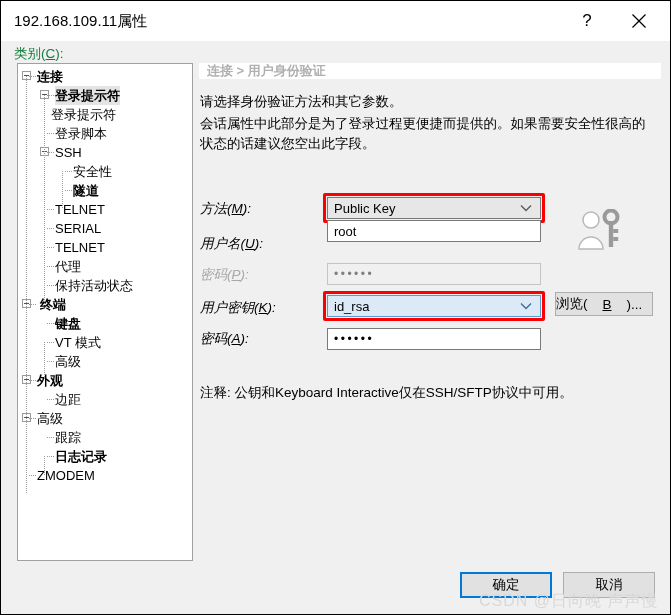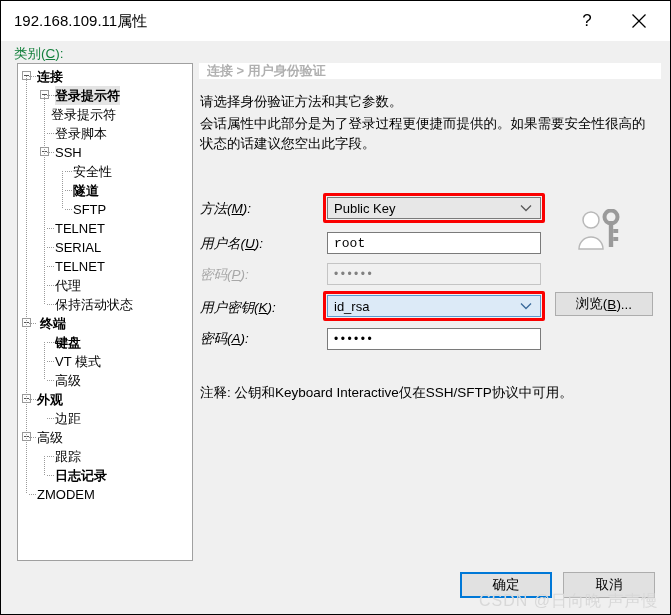--- a/index.html
+++ b/index.html
@@ -163,21 +163,21 @@
   #key-icon {
     position: absolute; left: 576px; top: 208px;
     width: 46px; height: 42px;
   }
   #browse-button {
     position: absolute; left: 554px; top: 291px;
     width: 98px; height: 24px;
     background: #e1e1e1;
     border: 1px solid #adadad;
     font-size: 13.5px; color: #000000;
-    display: flex; align-items: center; justify-content: center;
+    display: flex; align-items: center; justify-content: flex-start; gap: 15px;
   }
   #note {
     position: absolute; left: 199px; top: 383px;
     font-size: 13.5px; color: #000000;
   }
 
   
   .dlgbtn {
     position: absolute; top: 571px;
     width: 92px; height: 26px;
@@ -246,24 +246,20 @@
         </div>
         <div class="trow">
           <span class="tlabel" style="margin-left: 55px;">安全性</span>
           <span class="hline" style="left: 47px; top: 9px; width: 7px;"></span>
         </div>
         <div class="trow bold">
           <span class="tlabel" style="margin-left: 55px;">隧道</span>
           <span class="hline" style="left: 47px; top: 9px; width: 7px;"></span>
         </div>
         <div class="trow">
-          <span class="tlabel" style="margin-left: 55px;">SFTP</span>
-          <span class="hline" style="left: 47px; top: 9px; width: 7px;"></span>
-        </div>
-        <div class="trow">
           <span class="tlabel" style="margin-left: 37px;">TELNET</span>
           <span class="hline" style="left: 29px; top: 9px; width: 7px;"></span>
         </div>
         <div class="trow">
           <span class="tlabel" style="margin-left: 37px;">SERIAL</span>
           <span class="hline" style="left: 29px; top: 9px; width: 7px;"></span>
         </div>
         <div class="trow">
           <span class="tlabel" style="margin-left: 37px;">TELNET</span>
           <span class="hline" style="left: 29px; top: 9px; width: 7px;"></span>
@@ -342,21 +338,21 @@
     <span>Public Key</span>
     <svg class="chev" width="12" height="8" viewBox="0 0 12 8">
       <polyline points="1,1.5 6,6.5 11,1.5" fill="none" stroke="#5a5a5a" stroke-width="1.3"></polyline>
     </svg>
   </div>
   <div class="redbox" style="left:322px; top:192px; width:222px; height:30px;"></div>
 
   <div class="flabel" style="left:199px; top:234px;">
     <span>用户名(</span><span class="acc">U</span><span>):</span>
   </div>
-  <div class="field" style="top:231px;font-family:Liberation Mono, monospace;">
+  <div class="field" style="top:219px;">
     <span>root</span>
   </div>
 
   <div class="flabel disabled" style="left:199px; top:265px;">
     <span>密码(</span><span class="acc">P</span><span>):</span>
   </div>
   <div class="field disabled" style="top:262px;">
     <span class="dots gray">••••••</span>
   </div>
 

